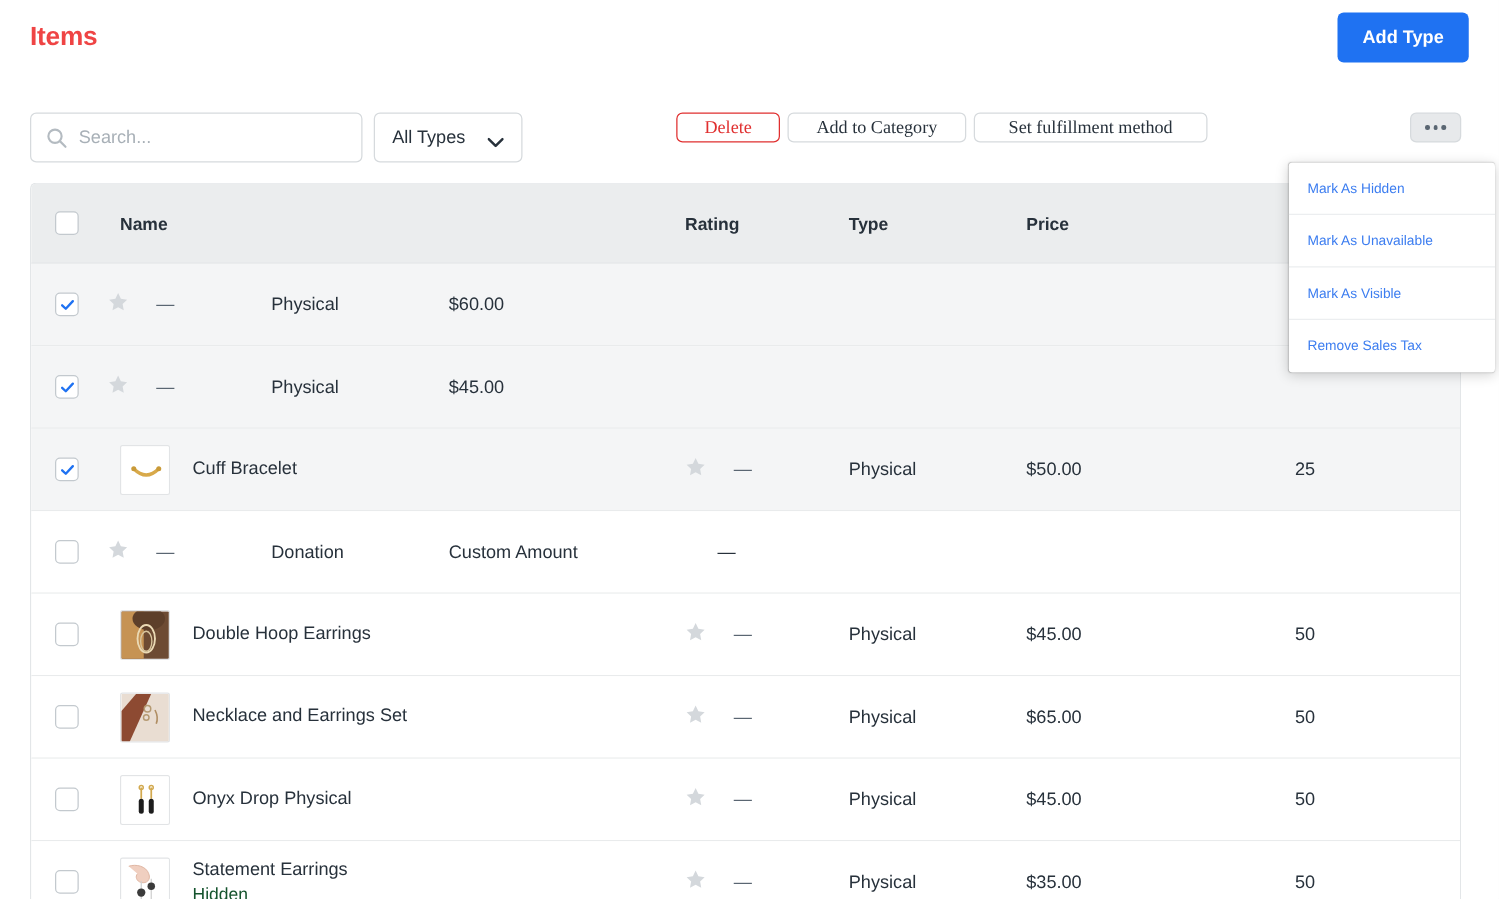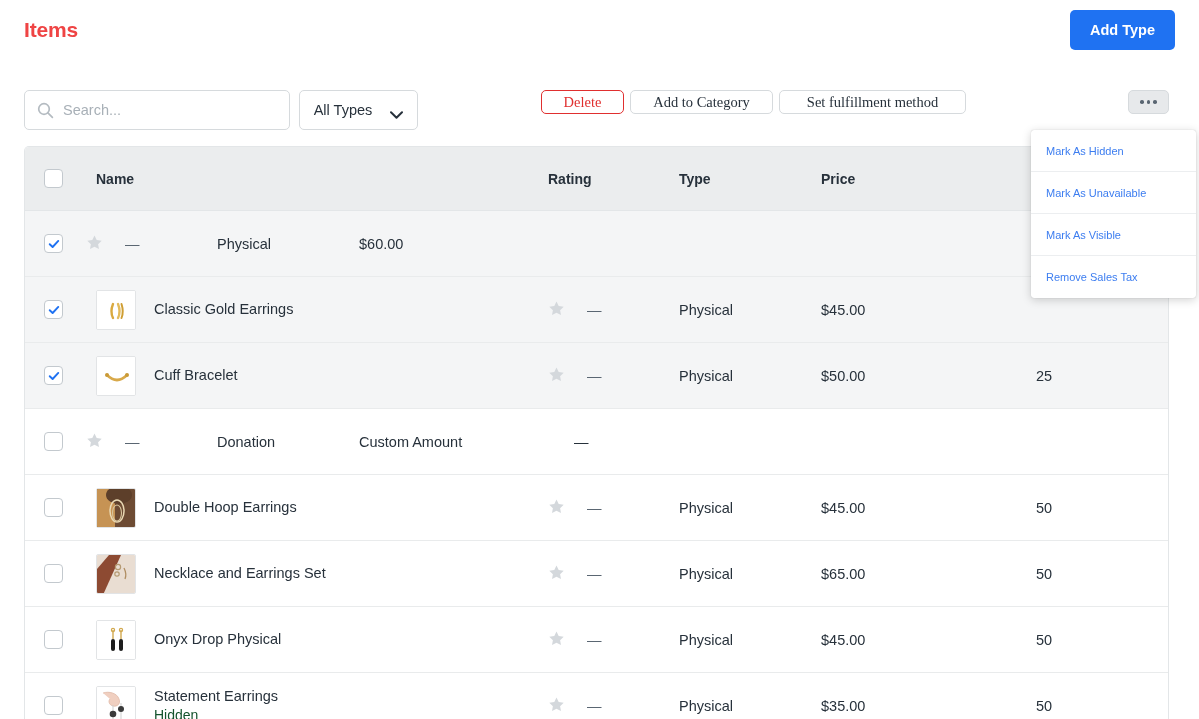--- a/index.html
+++ b/index.html
@@ -217,31 +217,20 @@
         <div class="c-stock"></div>
       </div>
       <div class="row selected">
         <div class="c-check">
           <div class="cb checked">
             <svg viewBox="0 0 14 14" width="12" height="12">
               <polyline points="2,7.3 5.4,10.5 12,3.4" fill="none" stroke="#1f72f2" stroke-width="2.2" stroke-linecap="round" stroke-linejoin="round"></polyline>
             </svg>
           </div>
         </div>
-        <div class="c-name">
-          <span class="thumb"><svg viewBox="0 0 40 40" width="40" height="40">
-              <rect width="40" height="40" fill="#fff"></rect>
-              <path d="M16 13c-2 5-2 10 0 14" stroke="#d9a93f" stroke-width="2.4" fill="none" stroke-linecap="round"></path>
-              <path d="M21 13c2 5 2 10 0 14" stroke="#e3bb5c" stroke-width="2.4" fill="none" stroke-linecap="round"></path>
-              <path d="M24.5 13c1.6 5 1.6 10 0 14" stroke="#cf9e33" stroke-width="2" fill="none" stroke-linecap="round"></path>
-            </svg></span>
-          <span class="name-wrap">
-            <span class="name-text">Classic Gold Earrings</span>
-          </span>
-        </div>
         <div class="c-rating">
           <span><svg viewBox="0 0 17 17" width="17" height="17">
               <polygon points="8.5,1.4 10.7,6 15.7,6.7 12.1,10.2 13,15.1 8.5,12.8 4,15.1 4.9,10.2 1.3,6.7 6.3,6" fill="#d4d8dc"></polygon>
             </svg></span>
           <span class="dash">—</span>
         </div>
         <div class="c-type">Physical</div>
         <div class="c-price">$45.00</div>
         <div class="c-stock"></div>
       </div>

